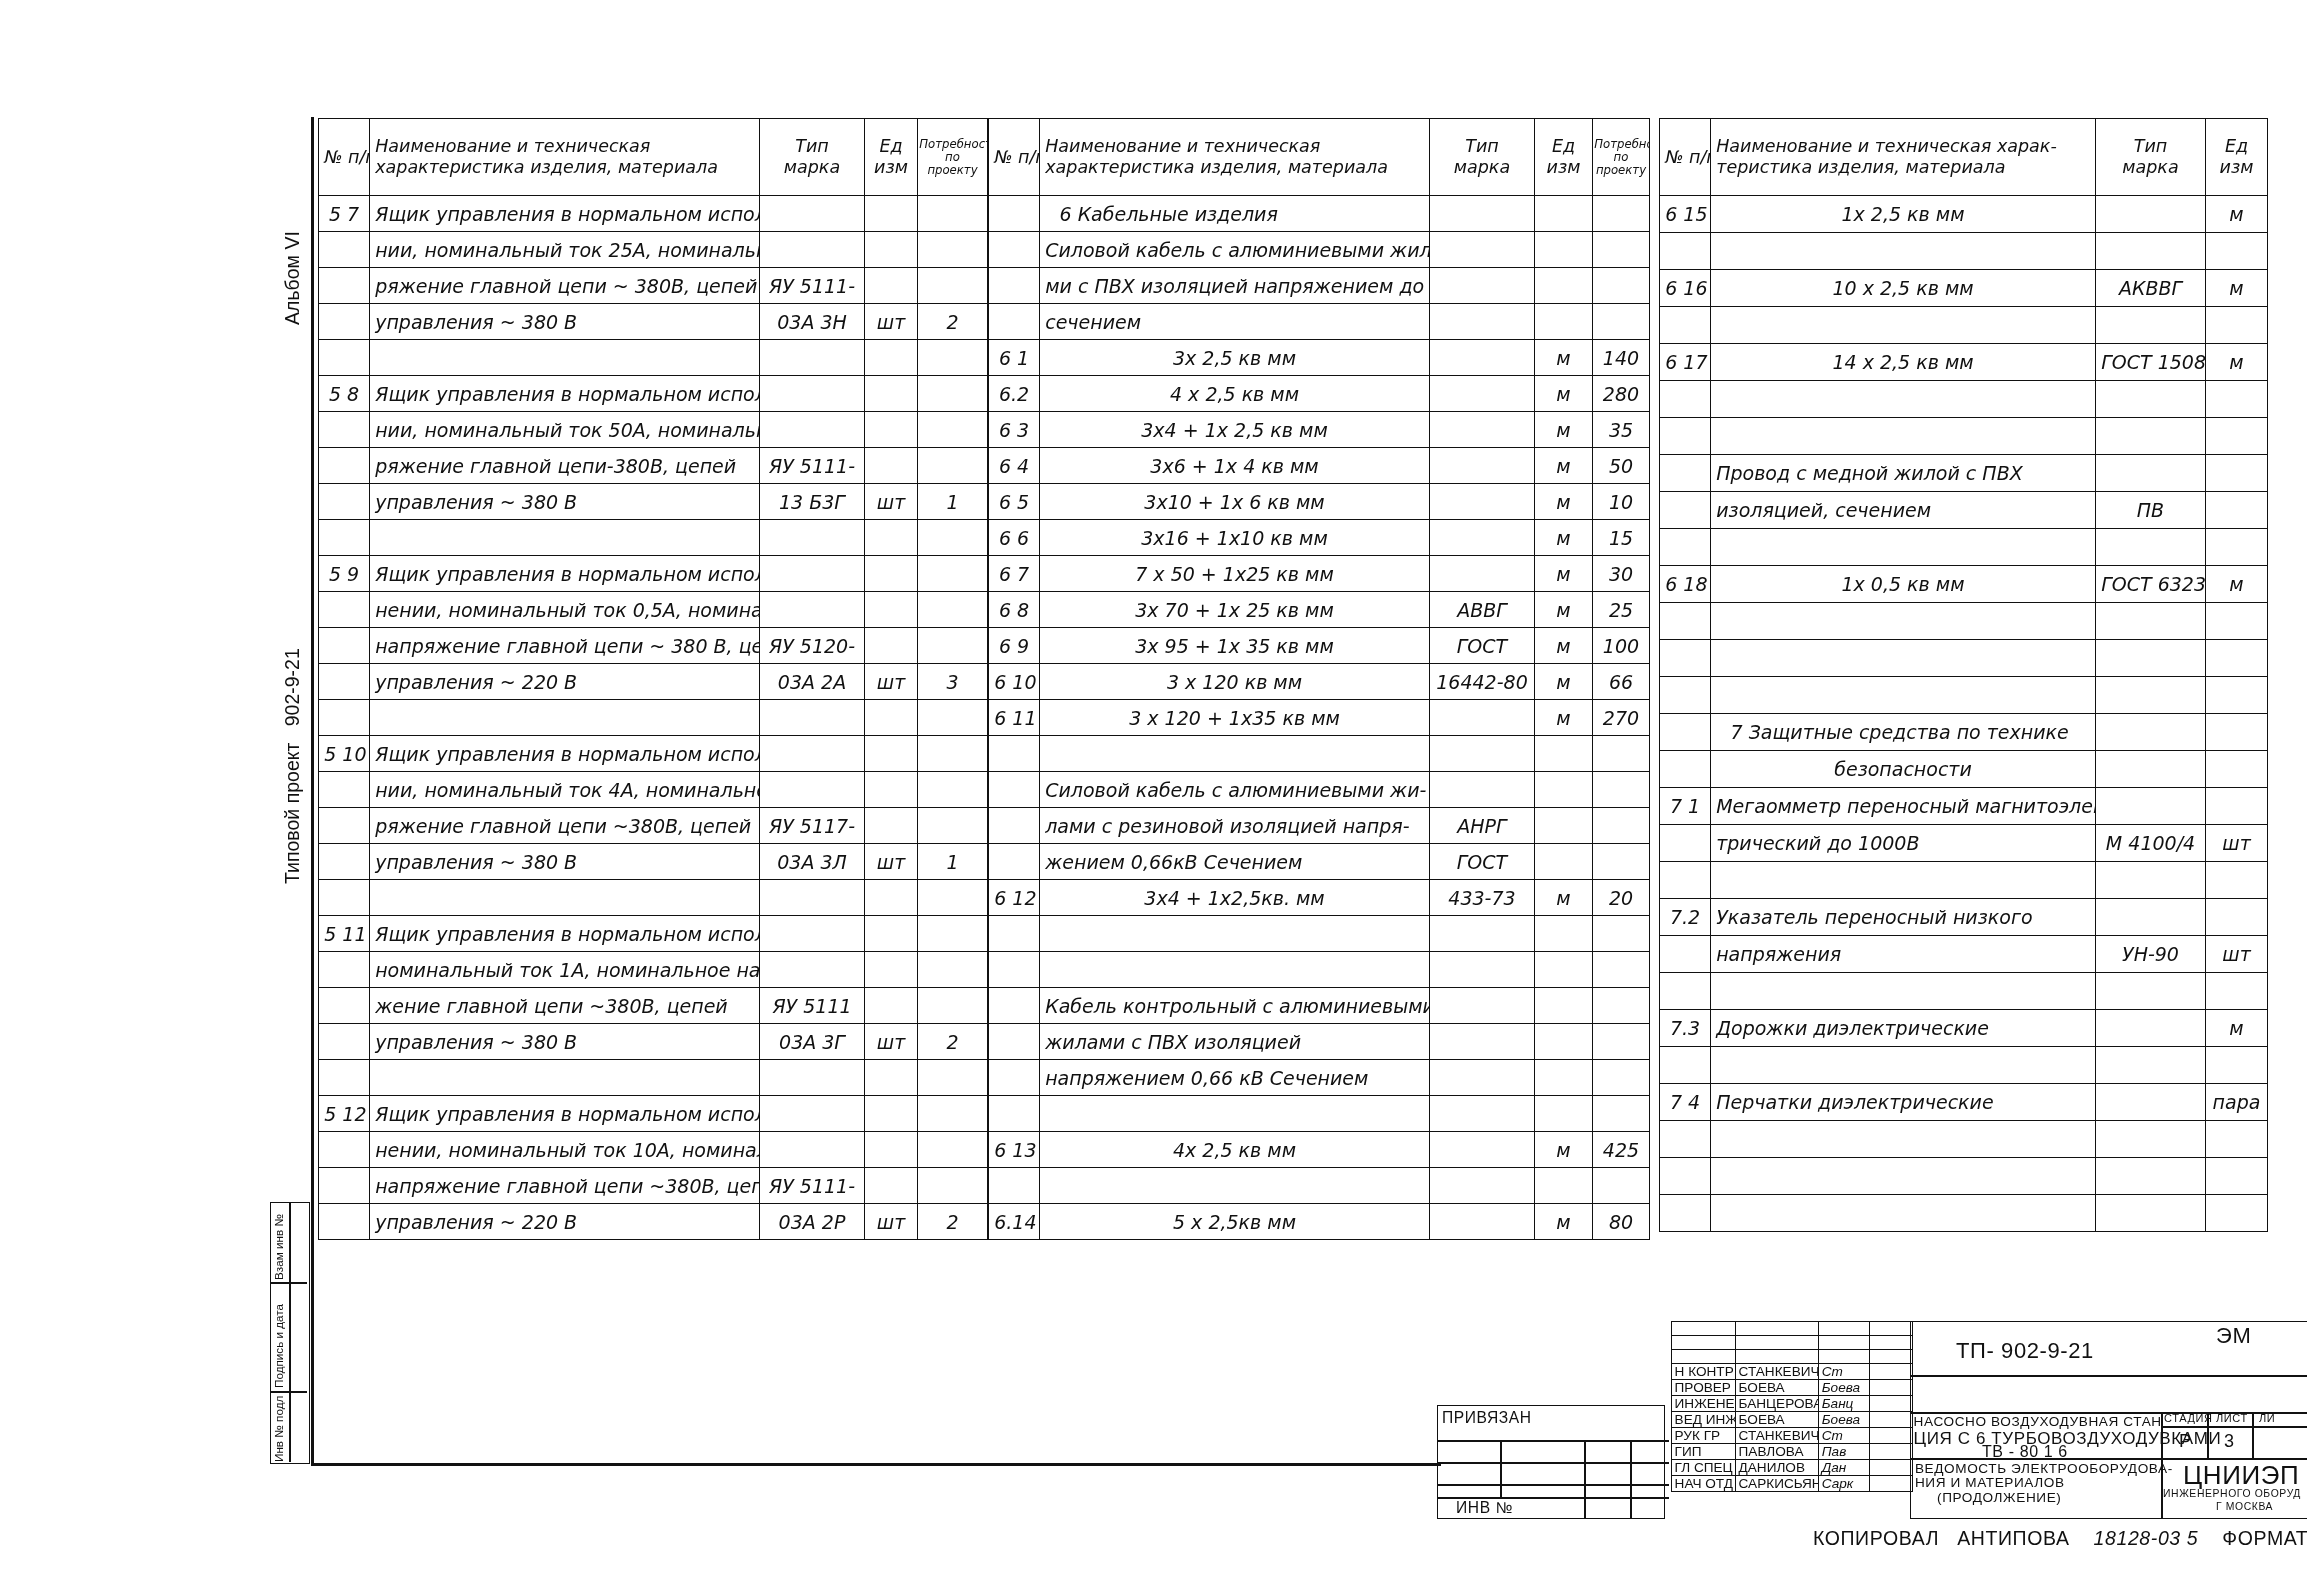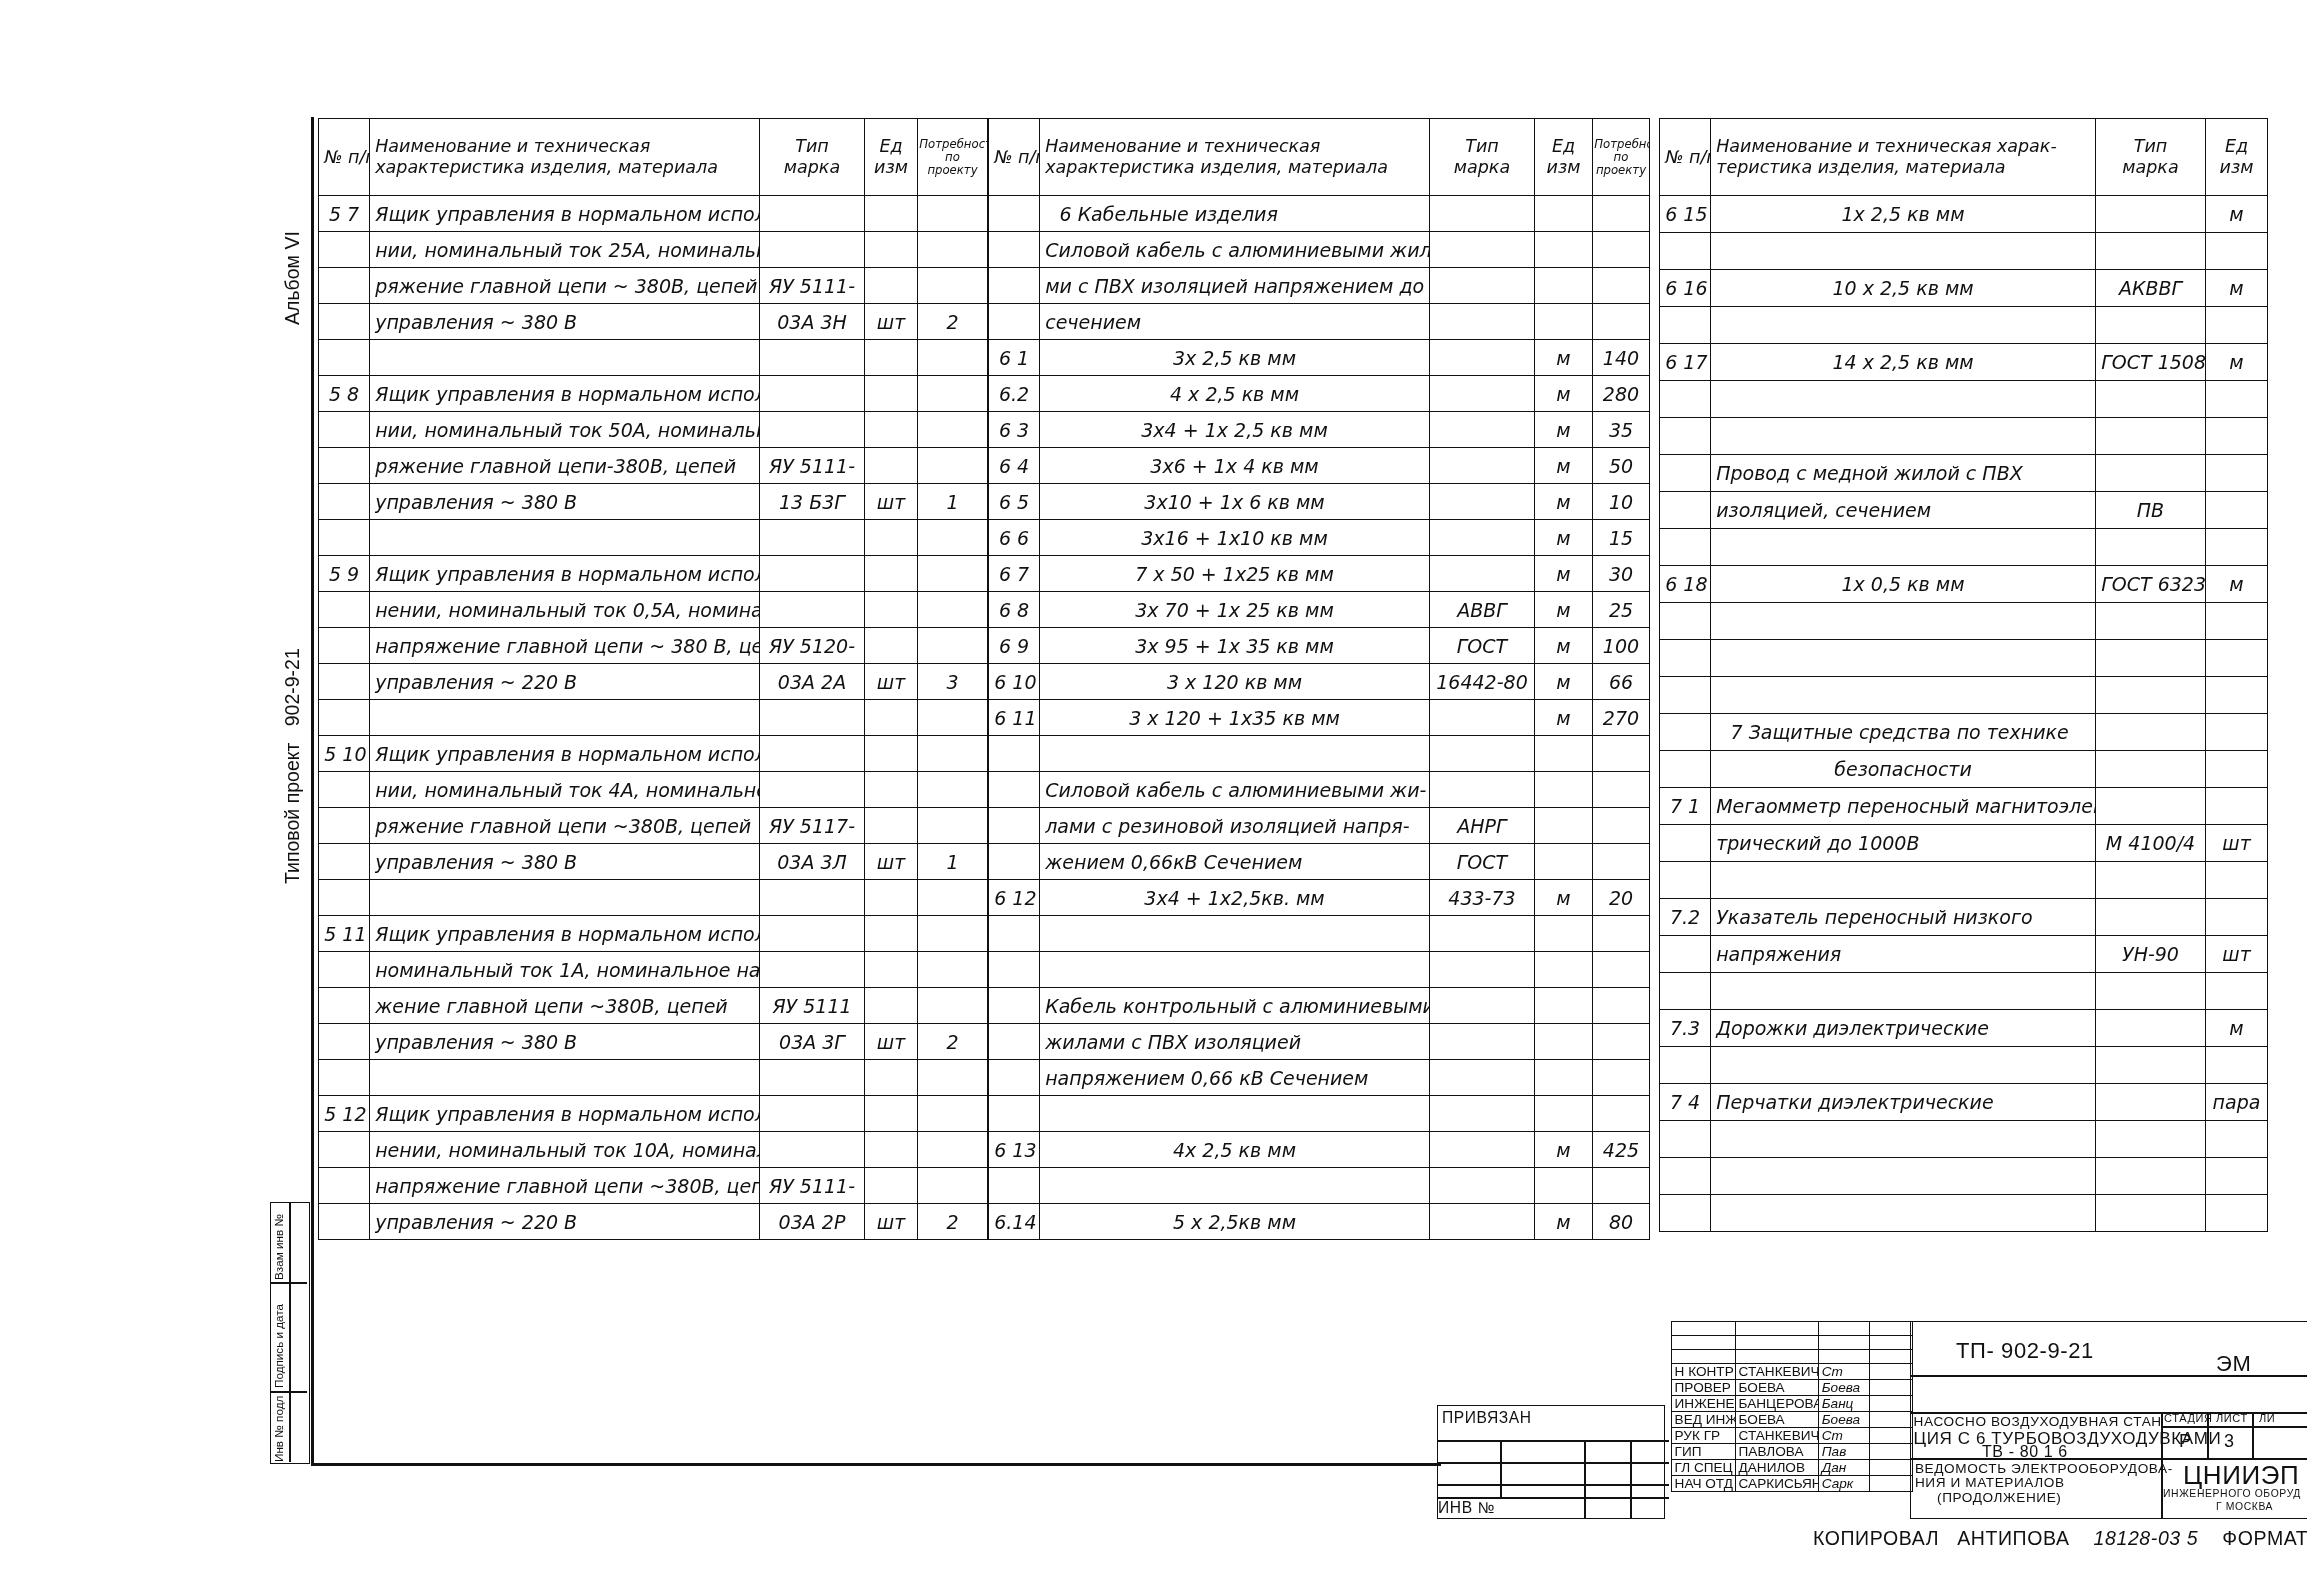--- a/index.html
+++ b/index.html
@@ -677,21 +677,21 @@
 
 <div class="abs" style="left:1437px;top:1405px;width:228px;height:114px;border:1.9px solid #111;box-sizing:border-box;">
   <div class="abs caps" style="left:3.9px;top:2.6px;">Привязан</div>
   <div class="abs" style="left:0;top:34px;width:231px;height:1.9px;background:#111;"></div>
   <div class="abs" style="left:0;top:56px;width:231px;height:1.9px;background:#111;"></div>
   <div class="abs" style="left:0;top:78px;width:231px;height:1.9px;background:#111;"></div>
   <div class="abs" style="left:0;top:91px;width:231px;height:1.9px;background:#111;"></div>
   <div class="abs" style="left:62px;top:34px;width:1.9px;height:58px;background:#111;"></div>
   <div class="abs" style="left:146px;top:34px;width:1.9px;height:78px;background:#111;"></div>
   <div class="abs" style="left:192px;top:34px;width:1.9px;height:78px;background:#111;"></div>
-  <div class="abs caps" style="left:0;top:93px;">Инв №</div>
+  <div class="abs caps" style="left:18px;top:93px;">Инв №</div>
 </div>
 
 <table class="tb" style="left:1671px;top:1321px;width:242px;">
   <colgroup>
       <col style="width:60px">
       <col style="width:78px">
       <col style="width:48px">
       <col style="width:40px">
     </colgroup>
   <tbody id="signers-body">
@@ -759,21 +759,21 @@
         <td>Нач отд</td>
         <td>Саркисьянц</td>
         <td class="sig">Сарк</td>
         <td></td>
       </tr>
     </tbody>
 </table>
 
 <div class="abs" style="left:1910px;top:1321px;width:397px;height:198px;border-top:1.9px solid #111;border-left:1.9px solid #111;border-bottom:1.9px solid #111;box-sizing:border-box;">
   <div class="abs caps" style="left:45px;top:15.6px;font-size:22px;">ТП- 902-9-21</div>
-  <div class="abs caps" style="left:305px;top:29px;font-size:22px;">ЭМ</div>
+  <div class="abs caps" style="left:305px;top:1px;font-size:22px;">ЭМ</div>
   <div class="abs" style="left:0;top:53px;width:397px;height:1.9px;background:#111;"></div>
   <div class="abs" style="left:0;top:90px;width:397px;height:1.9px;background:#111;"></div>
   <div class="abs" style="left:0;top:136px;width:397px;height:1.9px;background:#111;"></div>
   <div class="abs" style="left:250px;top:90px;width:1.9px;height:107px;background:#111;"></div>
   <div class="abs" style="left:296px;top:90px;width:1.9px;height:47px;background:#111;"></div>
   <div class="abs" style="left:341px;top:90px;width:1.9px;height:47px;background:#111;"></div>
   <div class="abs" style="left:250px;top:104px;width:147px;height:1.9px;background:#111;"></div>
   <div class="abs caps" style="left:2.6px;top:92px;font-size:13.6px;">Насосно воздуходувная стан</div>
   <div class="abs caps" style="left:2.6px;top:107px;font-size:17px;">ция с 6 турбовоздуходувками</div>
   <div class="abs caps" style="left:71px;top:121px;font-size:16px;">ТВ - 80 1 6</div>

